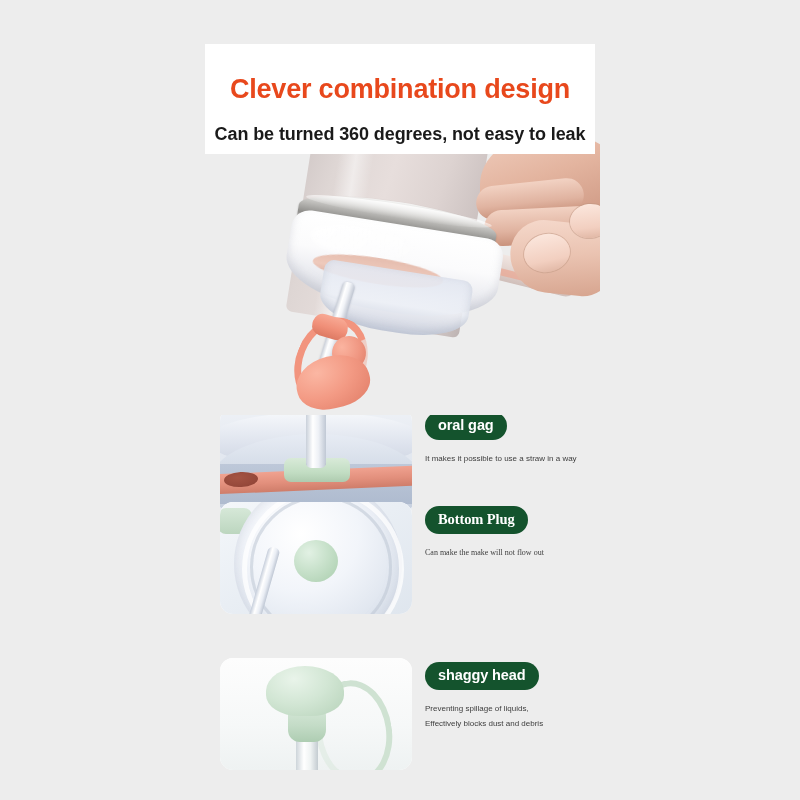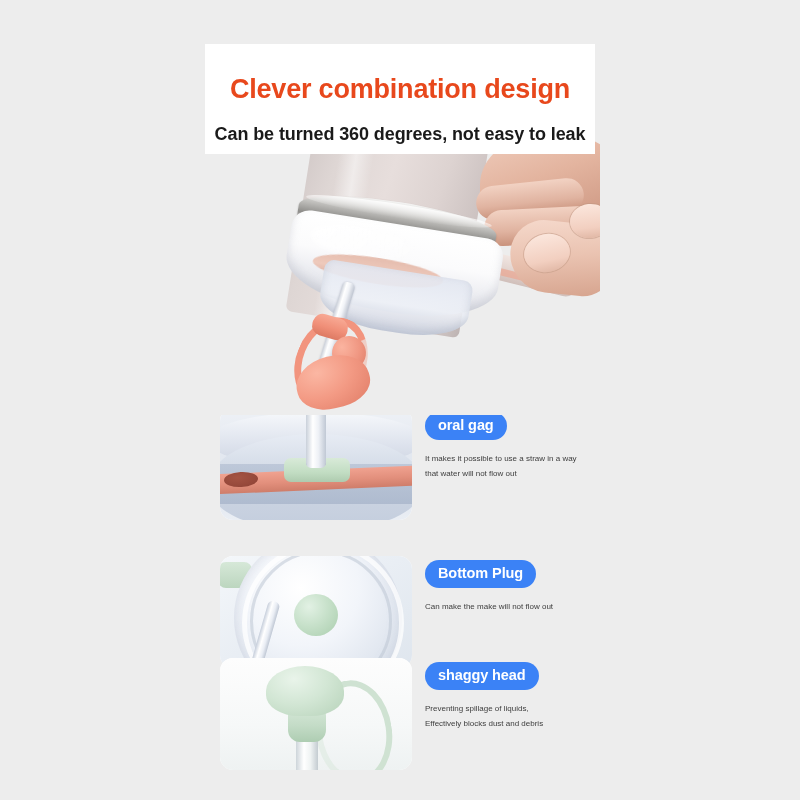--- a/index.html
+++ b/index.html
@@ -279,21 +279,21 @@
   .n2 { left: 96px; top: 74px;  width: 40px; height: 34px; transform: rotate(-6deg); }
 
   
   .feature {
     position: absolute;
     left: 220px;
     width: 375px;
     height: 112px;
   }
   .feature-1 { top: 408px; }
-  .feature-2 { top: 556px; }
+  .feature-2 { top: 502px; font-family: Liberation Serif, serif; }
   .feature-3 { top: 658px; }
 
   .photo-card {
     position: absolute;
     left: 0;
     top: 0;
     width: 192px;
     height: 112px;
     border-radius: 13px;
     overflow: hidden;
@@ -332,21 +332,21 @@
   .p3-loop { position:absolute; left:96px; top:22px; width:64px; height:92px; border-radius:50%; border:6px solid #cfe2d2; border-left-color: rgba(207,226,210,0.35); transform: rotate(-8deg); }
 
   .feature-text {
     position: absolute;
     left: 205px;
     top: 4px;
     width: 180px;
   }
   .badge {
     display: inline-block;
-    background: #3b82f6;
+    background: #14532d;
     color: #ffffff;
     font-size: 14.5px;
     font-weight: bold;
     line-height: 1;
     padding: 6px 13px 7px 13px;
     border-radius: 14px;
     letter-spacing: -0.1px;
     white-space: nowrap;
   }
   .desc {
@@ -410,21 +410,20 @@
         <div class="p1-strap-hole"></div>
         <div class="p1-gasket"></div>
         <div class="p1-strawhole"></div>
         <div class="p1-straw"></div>
       </div>
     </div>
     <div class="feature-text">
       <div class="badge">oral gag</div>
       <div class="desc">
         <div>It makes it possible to use a straw in a way</div>
-        <div>that water will not flow out</div>
       </div>
     </div>
   </div>
 
   <div class="feature feature-2">
     <div class="photo-card">
       <div class="photo-inner">
         <div class="p2-bg"></div>
         <div class="p2-clip"></div>
         <div class="p2-disc"></div>

